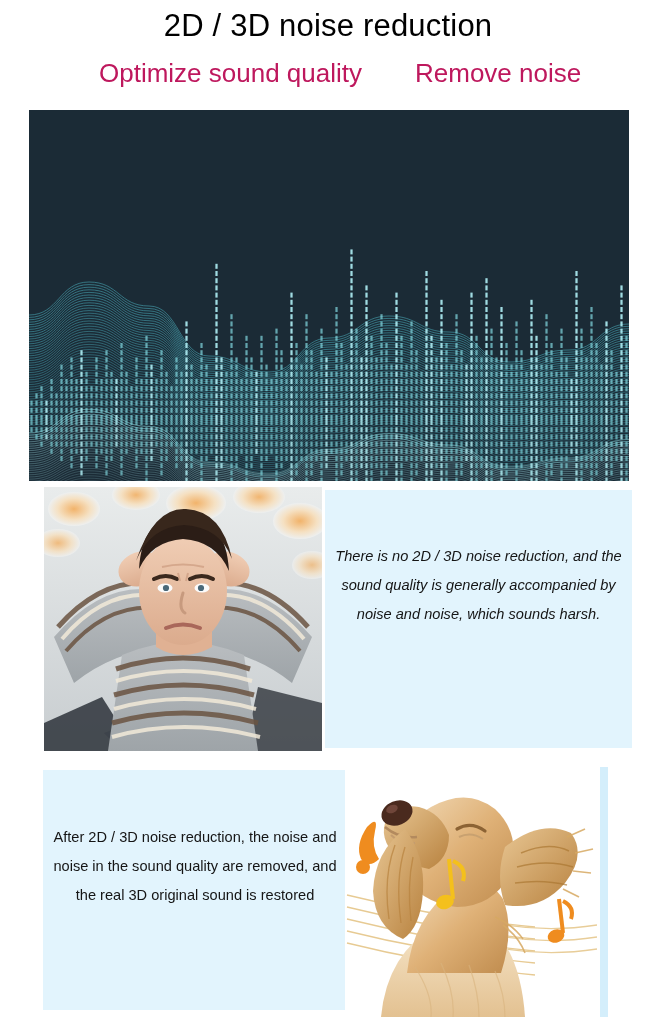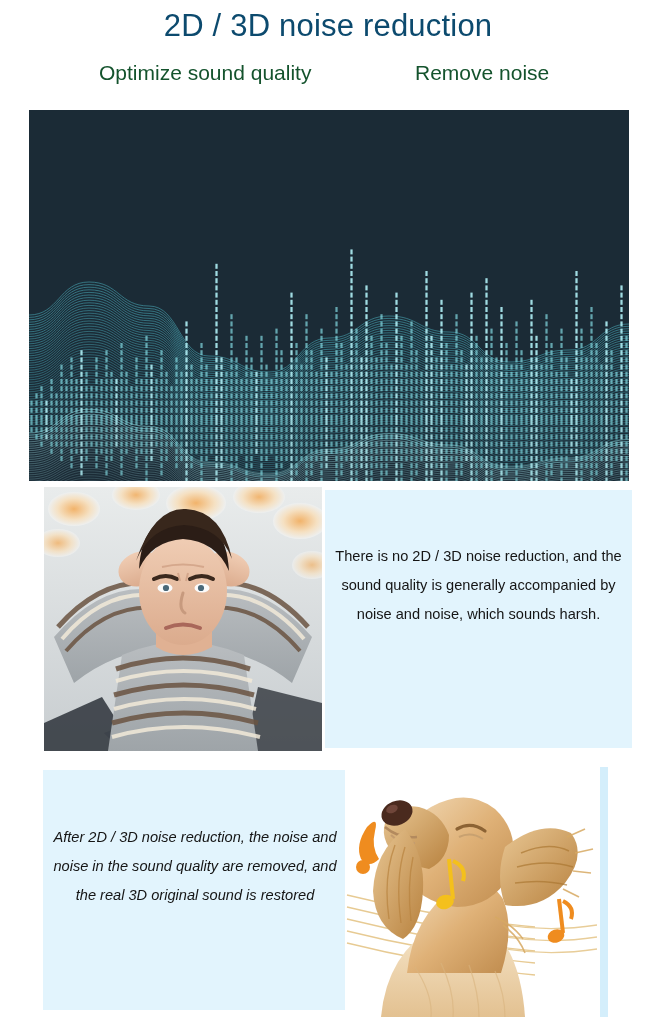--- a/index.html
+++ b/index.html
@@ -20,57 +20,57 @@
   .header {
     position: absolute;
     left: 0; top: 0;
     width: 656px;
     text-align: center;
   }
   .page-title {
     font-size: 31px;
     font-weight: 400;
     letter-spacing: 0.2px;
-    color: #0c4a6e;
+    color: #000000;
     margin: 0;
     padding-top: 6px;
     line-height: 40px;
   }
   .subtitle-row {
     position: absolute;
     left: 0; top: 58px;
     width: 656px;
     height: 34px;
   }
   .subtitle {
     position: absolute;
-    font-size: 21px;
+    font-size: 26px;
     font-weight: 400;
-    color: #14532d;
+    color: #be185d;
     line-height: 30px;
     white-space: nowrap;
   }
   .subtitle-a { left: 99px; top: 0; }
   .subtitle-b { left: 372px; top: 0; margin-left: 43px; }
 
   
   .wave-panel {
     position: absolute;
     left: 29px; top: 110px;
     width: 600px; height: 371px;
     background: #1b2b36;
     overflow: hidden;
   }
   .wave-svg { position: absolute; left: 0; top: 0; }
 
   
   .sec2 {
     position: absolute;
     left: 44px; top: 487px;
-    width: 588px; height: 264px;
+    width: 588px; height: 264px; font-style: italic;
   }
   .sec2-photo {
     position: absolute;
     left: 0; top: 0;
     width: 278px; height: 264px;
     overflow: hidden;
     background: #cfd3d6;
   }
   .sec2-text-panel {
     position: absolute;
@@ -101,21 +101,20 @@
     background: #e2f4fd;
   }
   .sec3-text {
     position: absolute;
     left: 0; top: 53px;
     width: 304px;
     text-align: center;
     font-size: 14.6px;
     line-height: 29px;
     color: #151515;
-    font-style: italic;
   }
   .sec3-photo {
     position: absolute;
     left: 302px; top: 0;
     width: 256px; height: 250px;
     background: #ffffff;
     overflow: hidden;
   }
   .sec3-strip {
     position: absolute;

